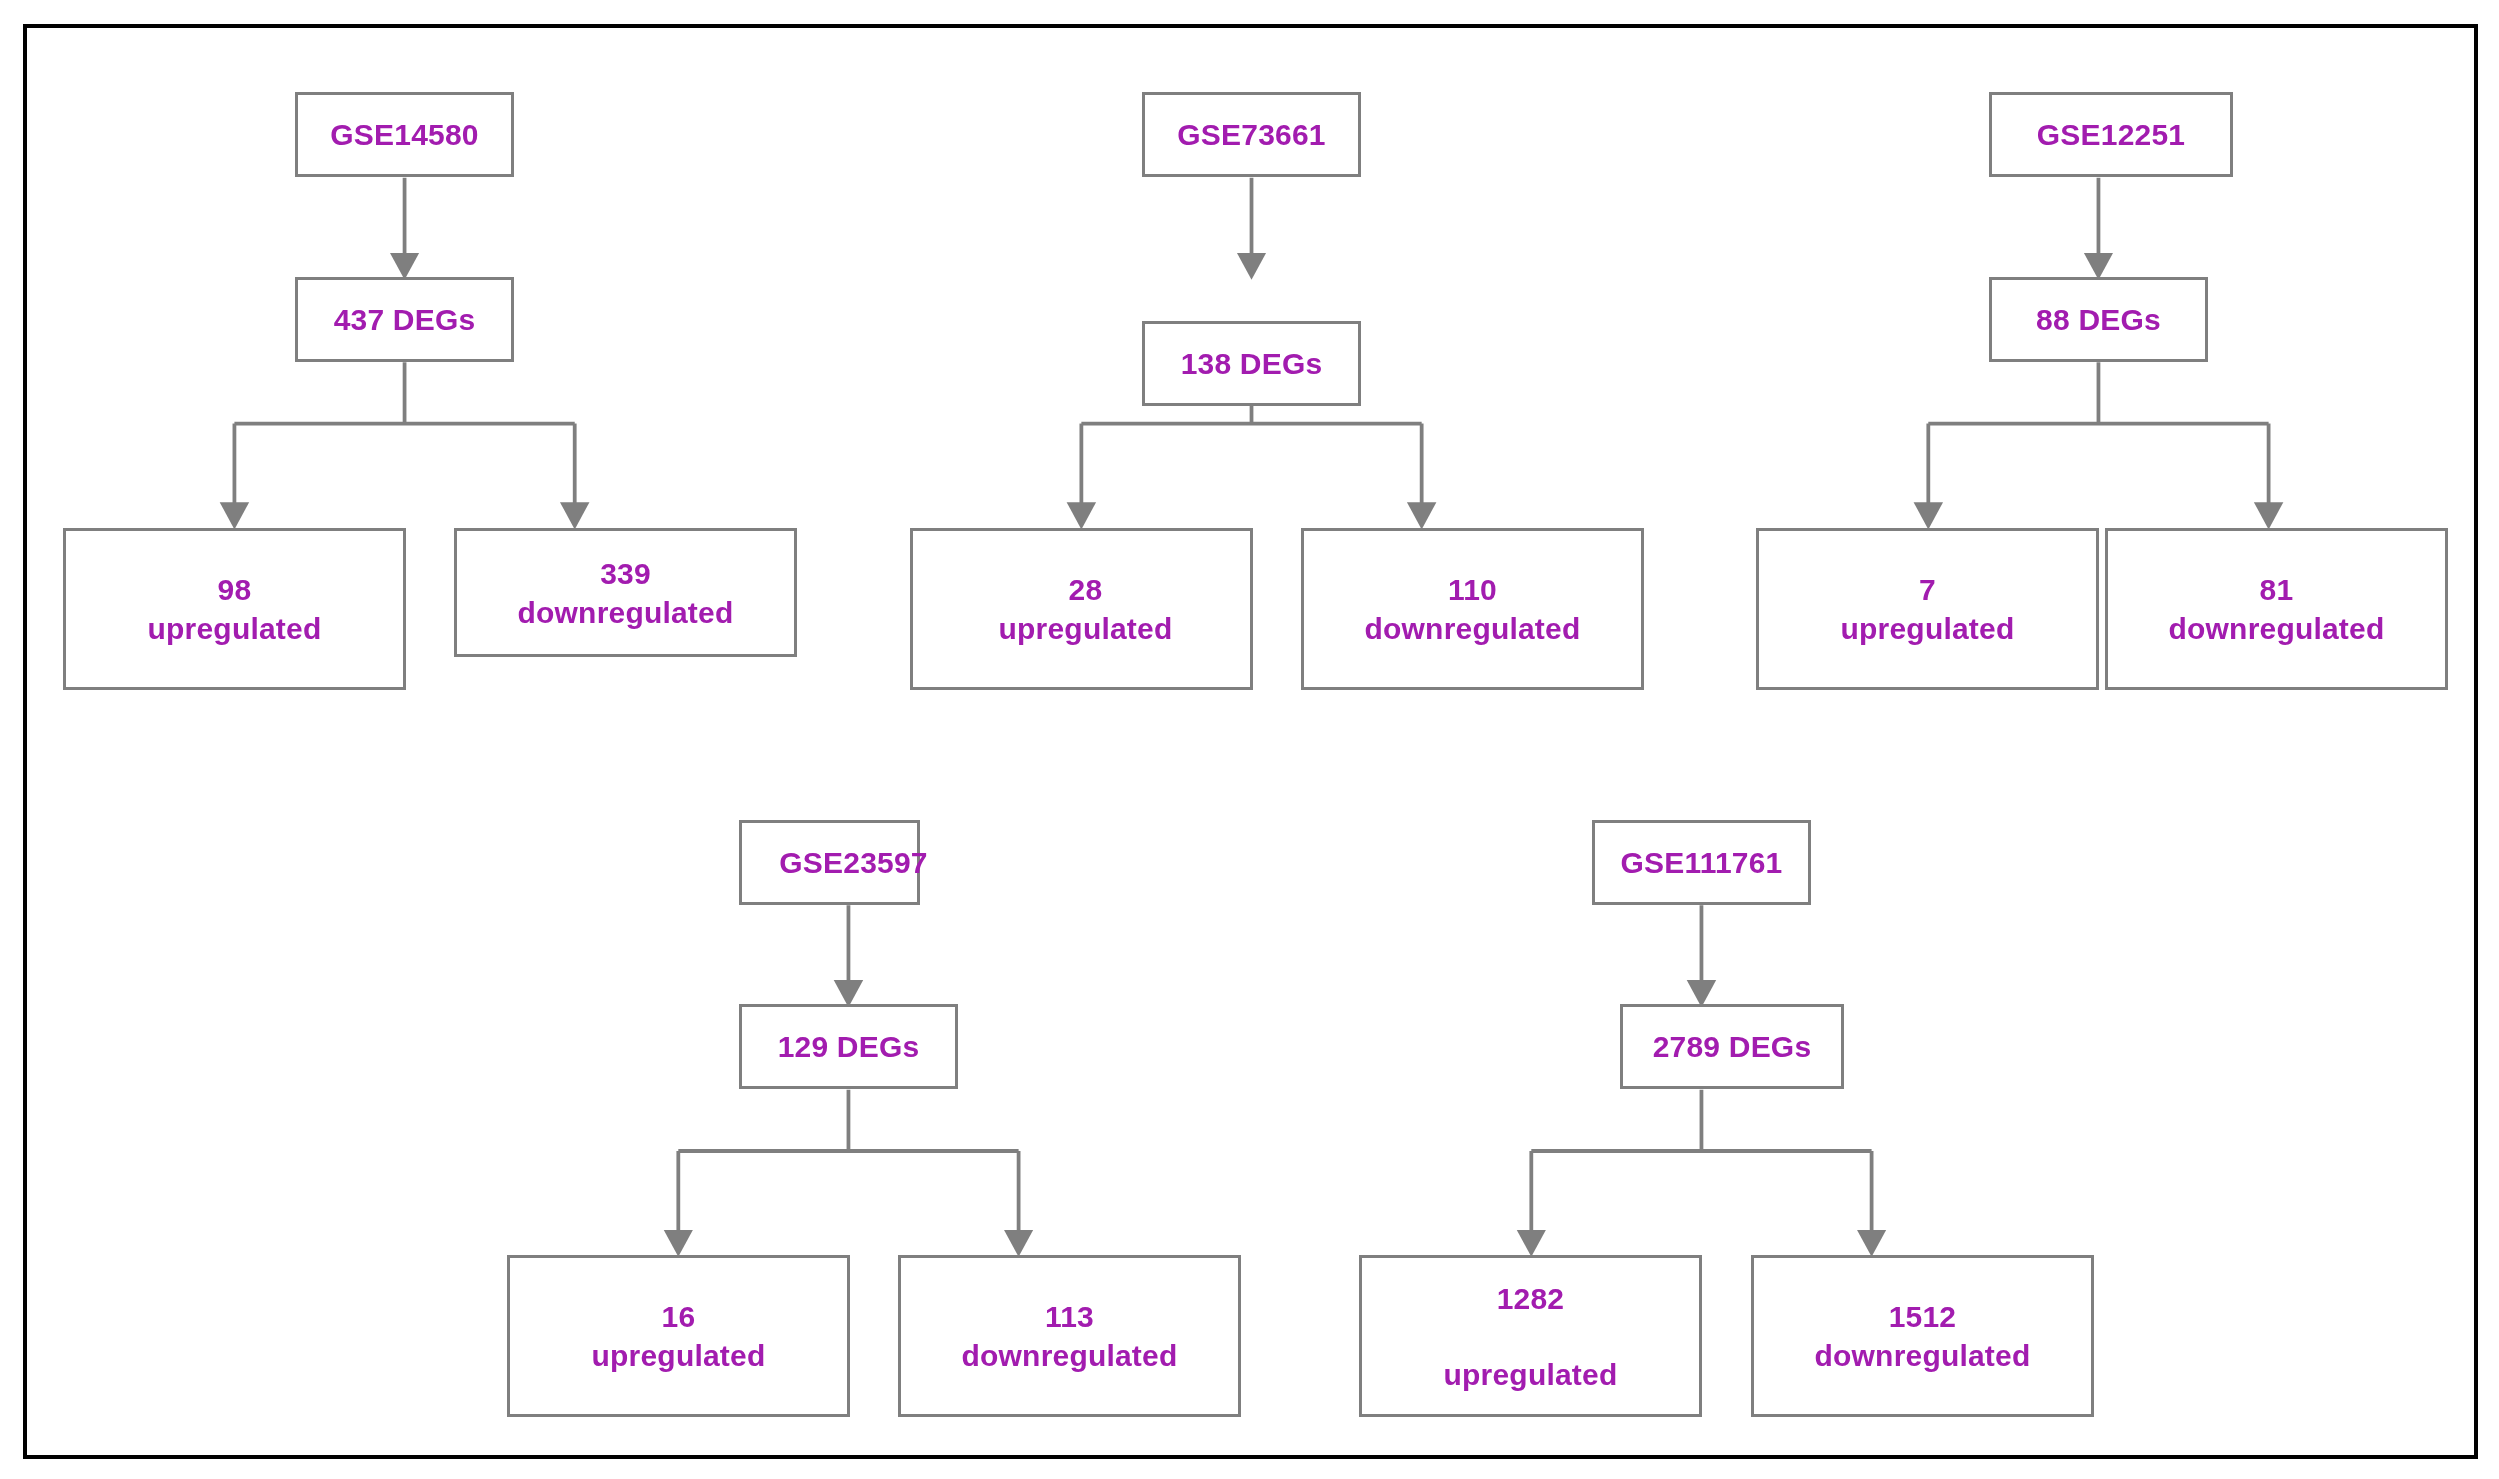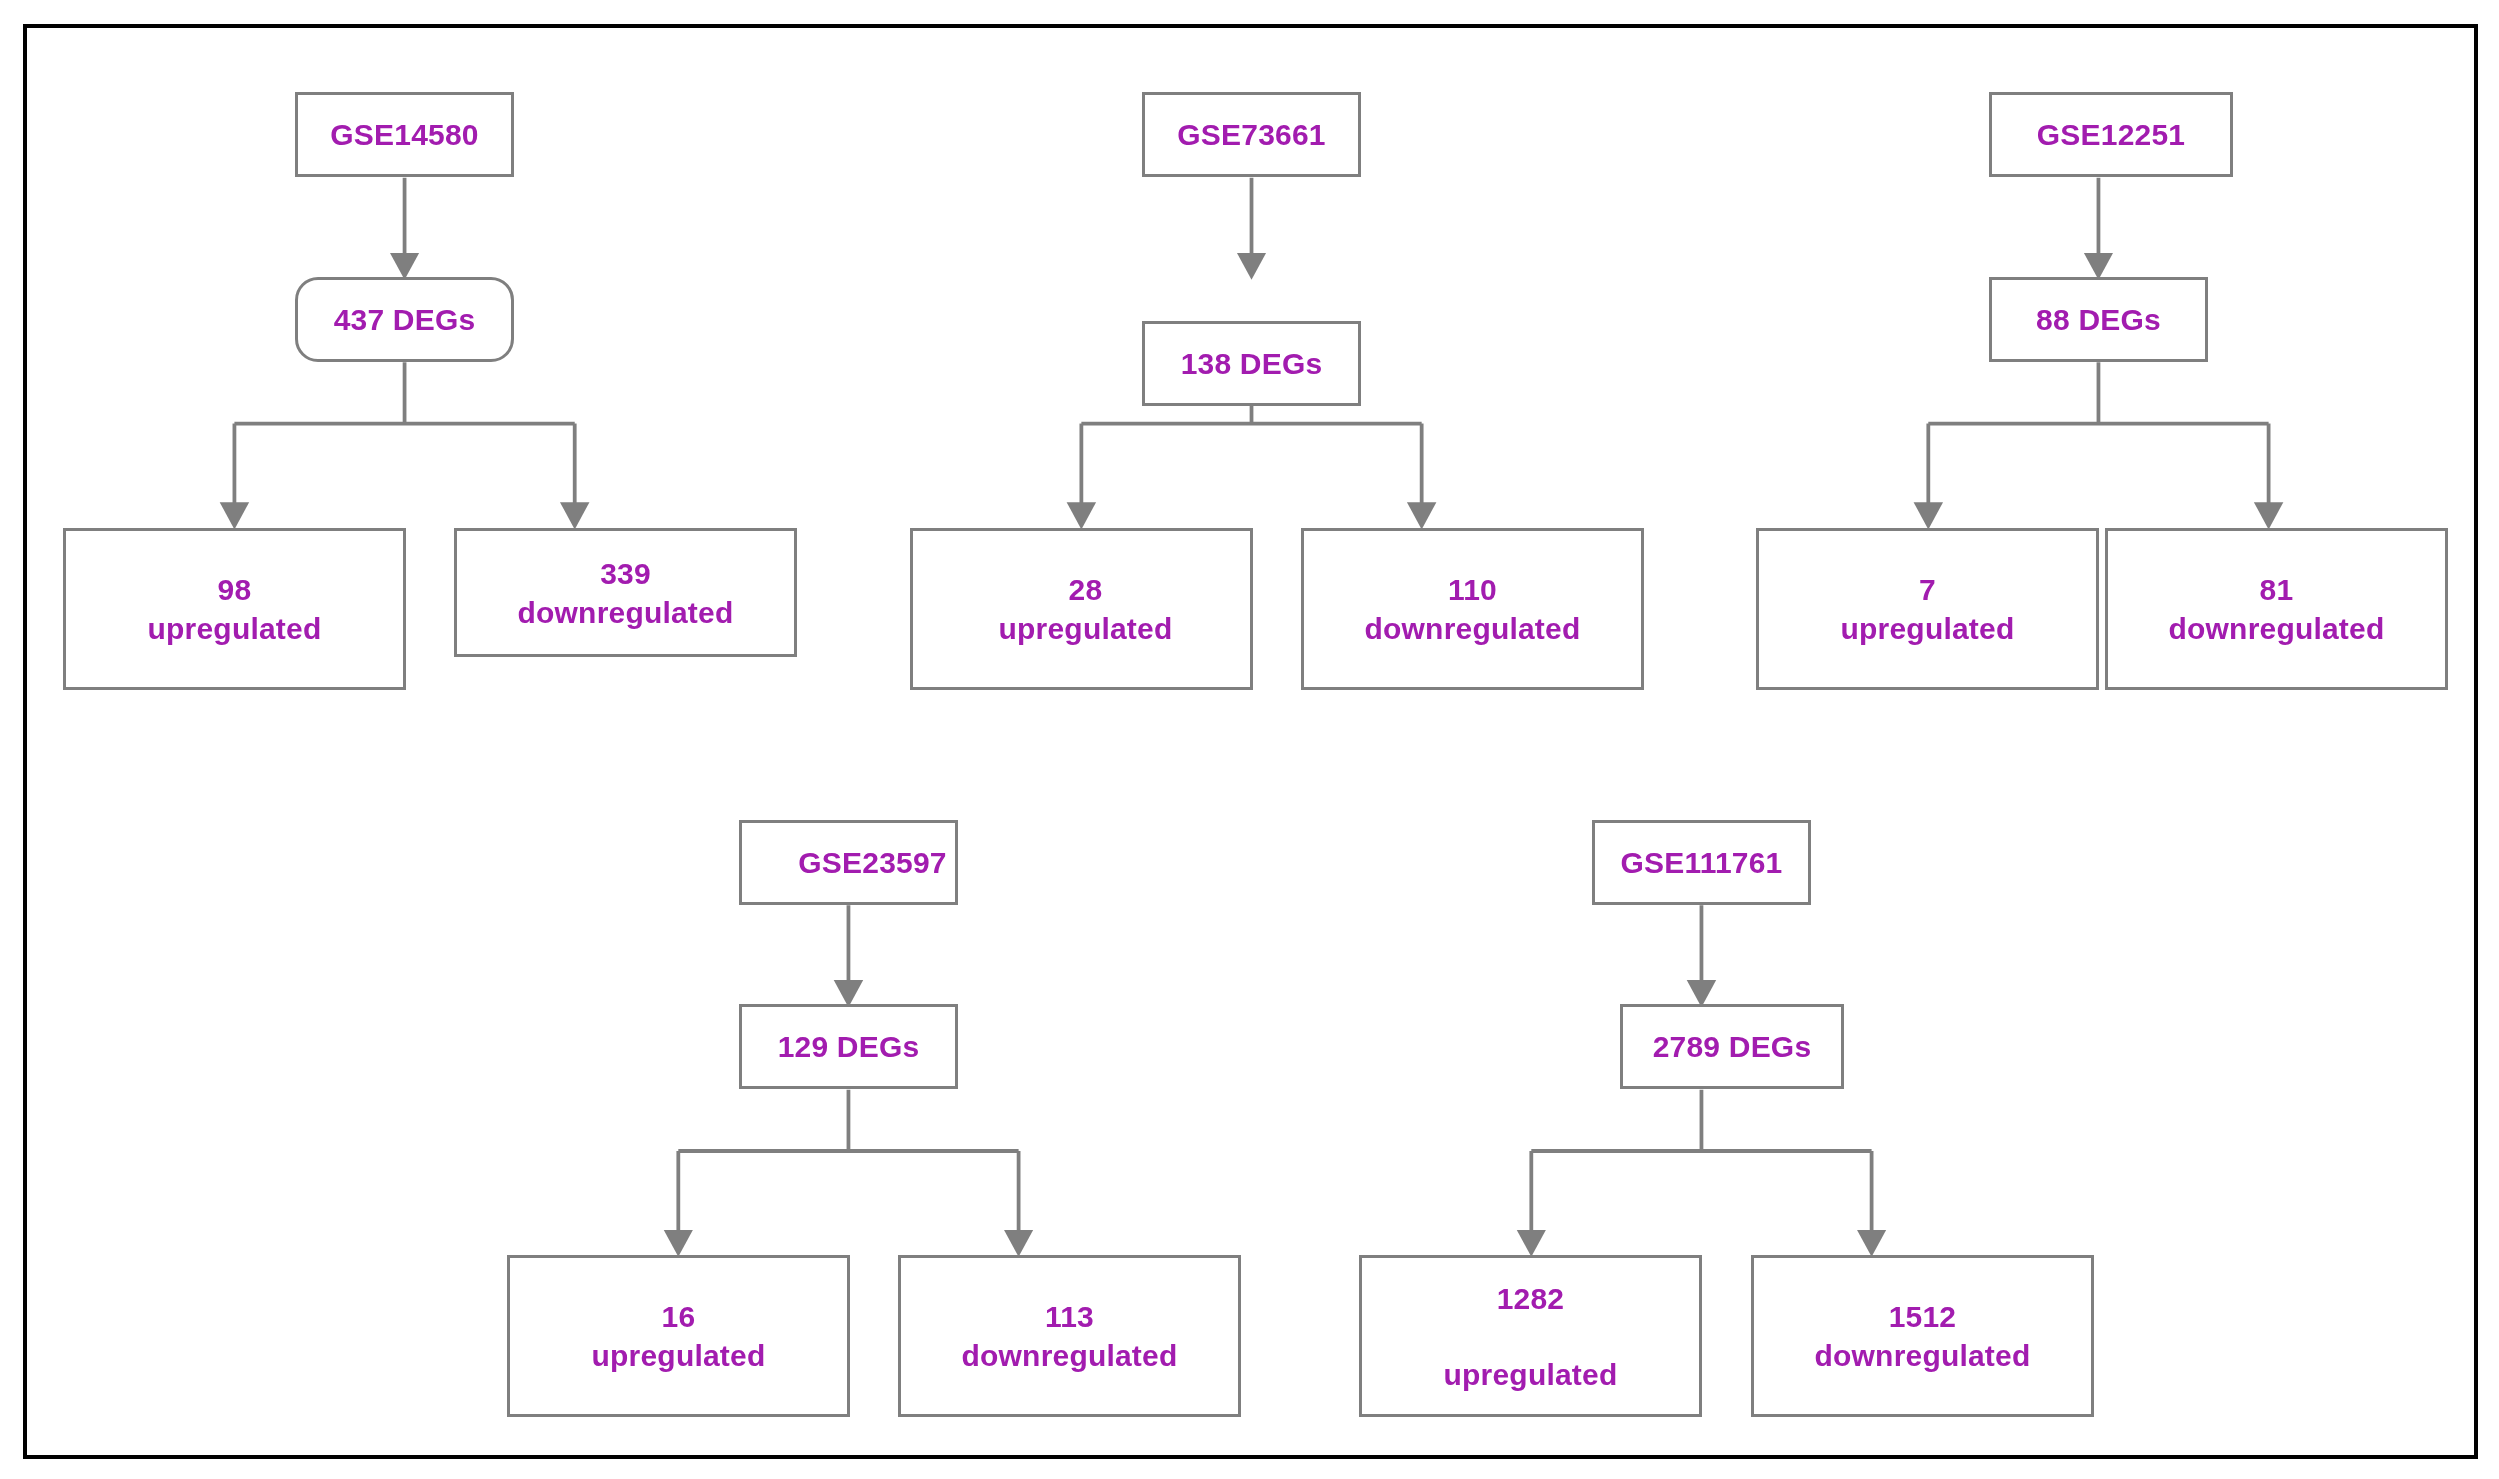--- a/index.html
+++ b/index.html
@@ -131,21 +131,21 @@
       <line x1="2250" y1="1441" x2="2250" y2="1522" stroke="#7f7f7f" stroke-width="5"></line>
       <line x1="2025" y1="1522" x2="2475" y2="1522" stroke="#7f7f7f" stroke-width="5"></line>
       <line x1="2025" y1="1522" x2="2025" y2="1644" stroke="#7f7f7f" stroke-width="5" marker-end="url(#arrowhead)"></line>
       <line x1="2475" y1="1522" x2="2475" y2="1644" stroke="#7f7f7f" stroke-width="5" marker-end="url(#arrowhead)"></line>
     </g>
   </svg>
 
   <div class="node node-source" style="left:295px; top:92px; width:219px; height:85px;">
     <span>GSE14580</span>
   </div>
-  <div class="node node-degs" style="left:295px; top:277px; width:219px; height:85px;border-radius:23px;">
+  <div class="node node-degs" style="left:295px; top:277px; width:219px; height:85px;">
     <span>437 DEGs</span>
   </div>
   <div class="node node-leaf" style="left:63px; top:528px; width:343px; height:162px;">
     <span class="leaf-count">98</span>
     <span class="leaf-label">upregulated</span>
   </div>
   <div class="node node-leaf" style="left:454px; top:528px; width:343px; height:129px;">
     <span class="leaf-count">339</span>
     <span class="leaf-label">downregulated</span>
   </div>
@@ -173,21 +173,21 @@
   </div>
   <div class="node node-leaf" style="left:1756px; top:528px; width:343px; height:162px;">
     <span class="leaf-count">7</span>
     <span class="leaf-label">upregulated</span>
   </div>
   <div class="node node-leaf" style="left:2105px; top:528px; width:343px; height:162px;">
     <span class="leaf-count">81</span>
     <span class="leaf-label">downregulated</span>
   </div>
 
-  <div class="node node-source" style="left:739px; top:820px; width:219px; height:85px;padding-left:48px;">
+  <div class="node node-source" style="left:739px; top:820px; width:181px; height:85px;padding-left:48px;">
     <span>GSE23597</span>
   </div>
   <div class="node node-degs" style="left:739px; top:1004px; width:219px; height:85px;">
     <span>129 DEGs</span>
   </div>
   <div class="node node-leaf" style="left:507px; top:1255px; width:343px; height:162px;">
     <span class="leaf-count">16</span>
     <span class="leaf-label">upregulated</span>
   </div>
   <div class="node node-leaf" style="left:898px; top:1255px; width:343px; height:162px;">

